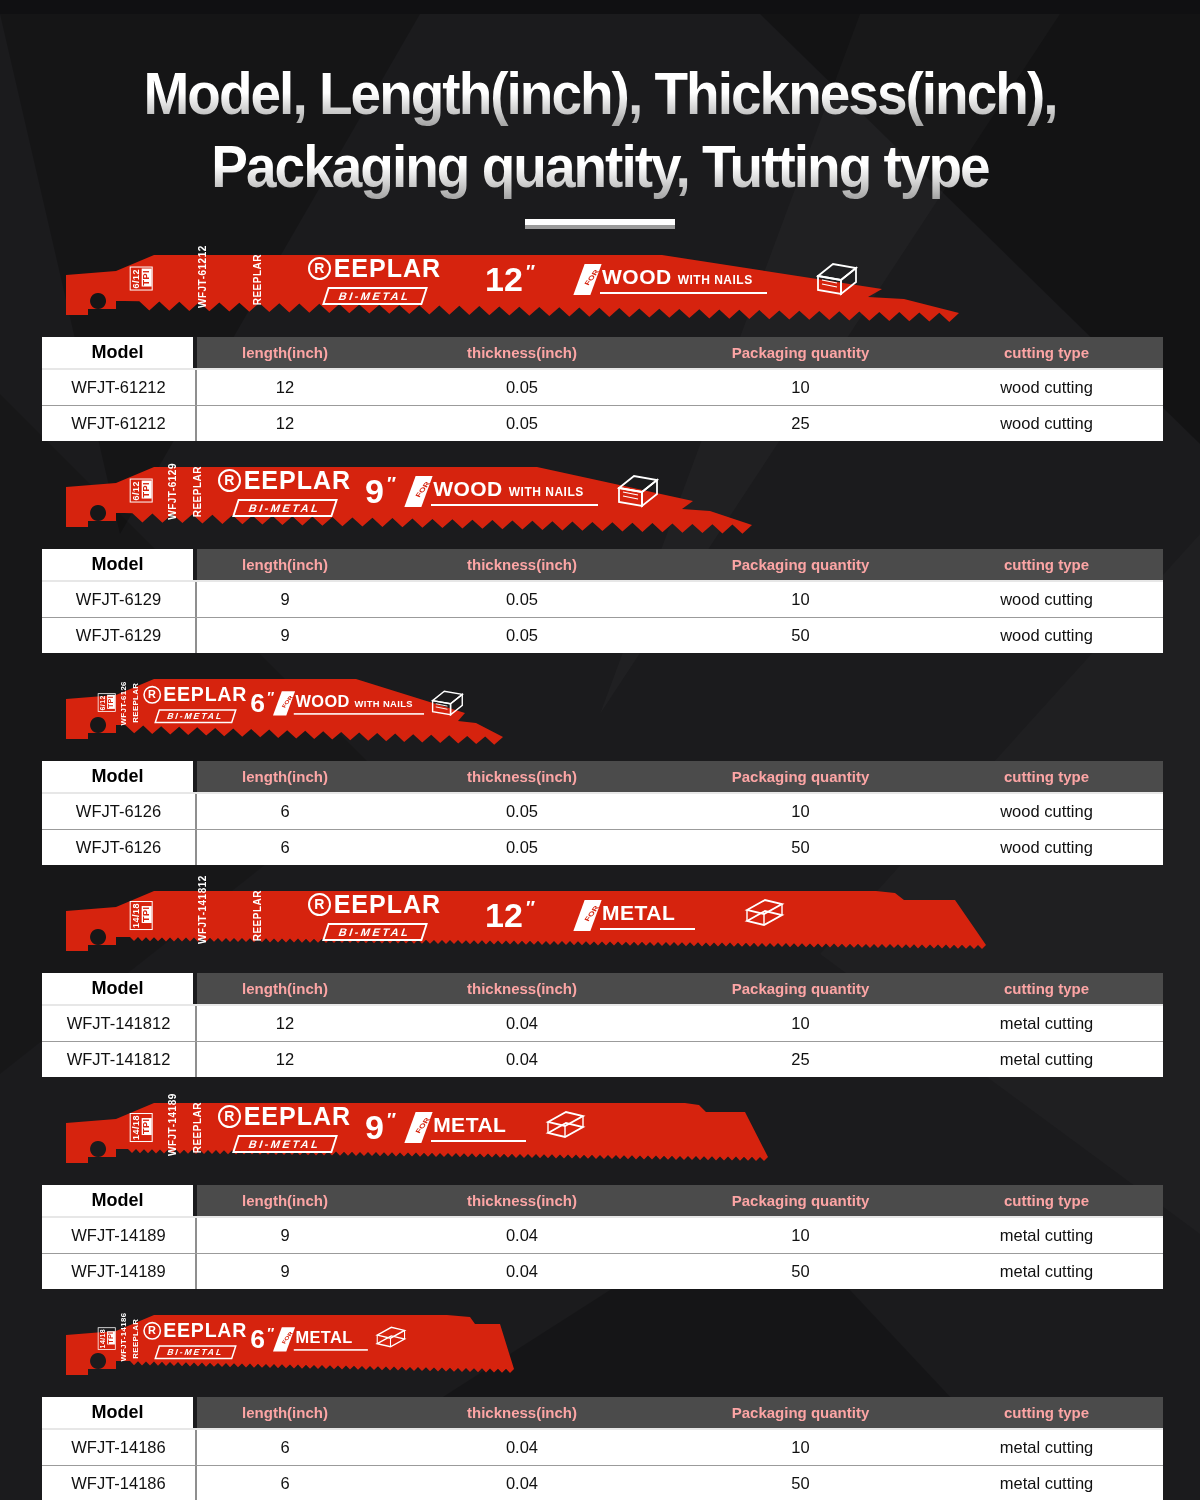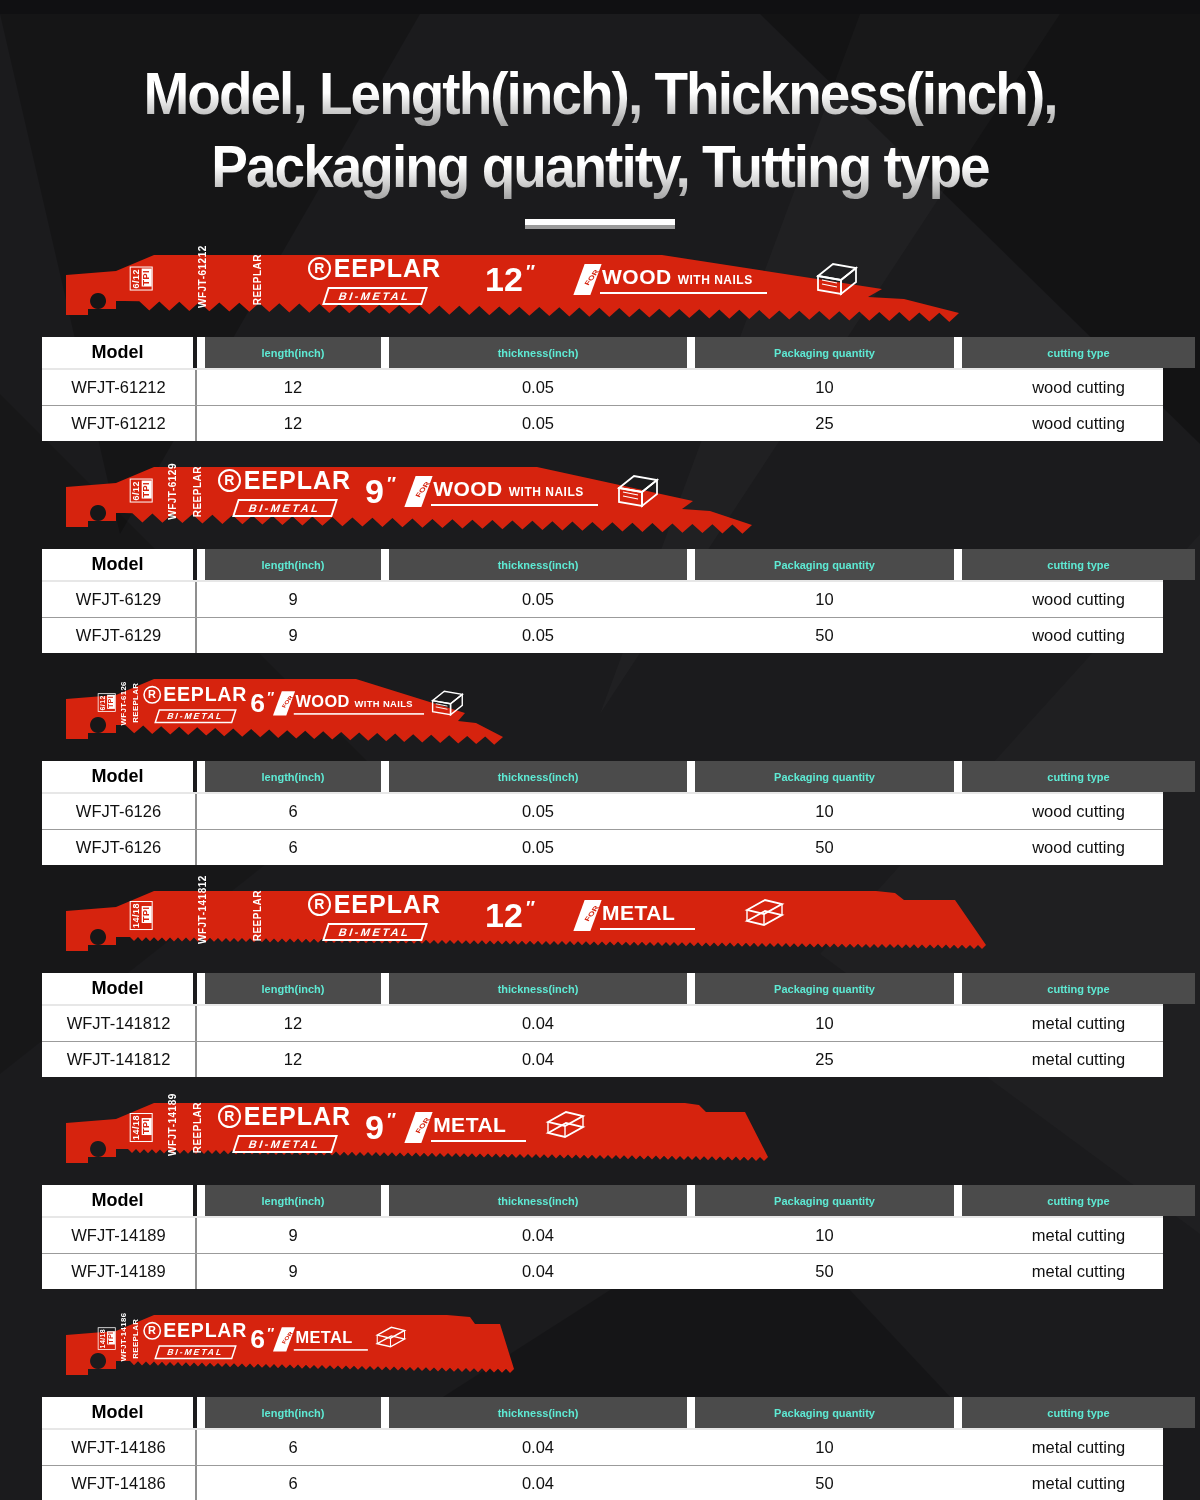--- a/index.html
+++ b/index.html
@@ -85,29 +85,29 @@
   }
   .type-text{border-bottom:2.5px solid #fff;padding:0 14px 3px 2px;display:flex;align-items:baseline;gap:6px;}
   .type-main{color:#fff;font-weight:bold;font-size:21px;letter-spacing:.5px;}
   .type-sub{color:#fff;font-weight:bold;font-size:12px;letter-spacing:.5px;}
   .icon{flex:none;}
 
   
   .spec-table{width:1121px;margin-left:42px;}
   .trow{
     display:grid;grid-template-columns:155px 176px 298px 259px 233px;
-    background:#fff;border-bottom:1.5px solid var(--rowline);gap:8px;
+    background:#fff;border-bottom:1.5px solid var(--rowline);
   }
   .trow:last-child{border-bottom:none;}
   .cell{
     height:35px;display:flex;align-items:center;justify-content:center;
     color:#111;font-size:16.5px;
   }
   .trow.head .cell{
-    height:31px;background:var(--hdr);color:#5eead4;font-weight:bold;font-size:11px;
+    height:31px;background:var(--hdr);color:#fca5a5;font-weight:bold;font-size:15px;
   }
   .trow.head{border-bottom:2px solid #e7e7e7;}
   .model-col{border-right:2px solid #8f8f8f;}
   .trow.head .model-col{
     background:#fff;color:#000;font-weight:bold;font-size:18px;
     border-right:4px solid var(--bg);
   }
 </style>
 </head>
 <body>

